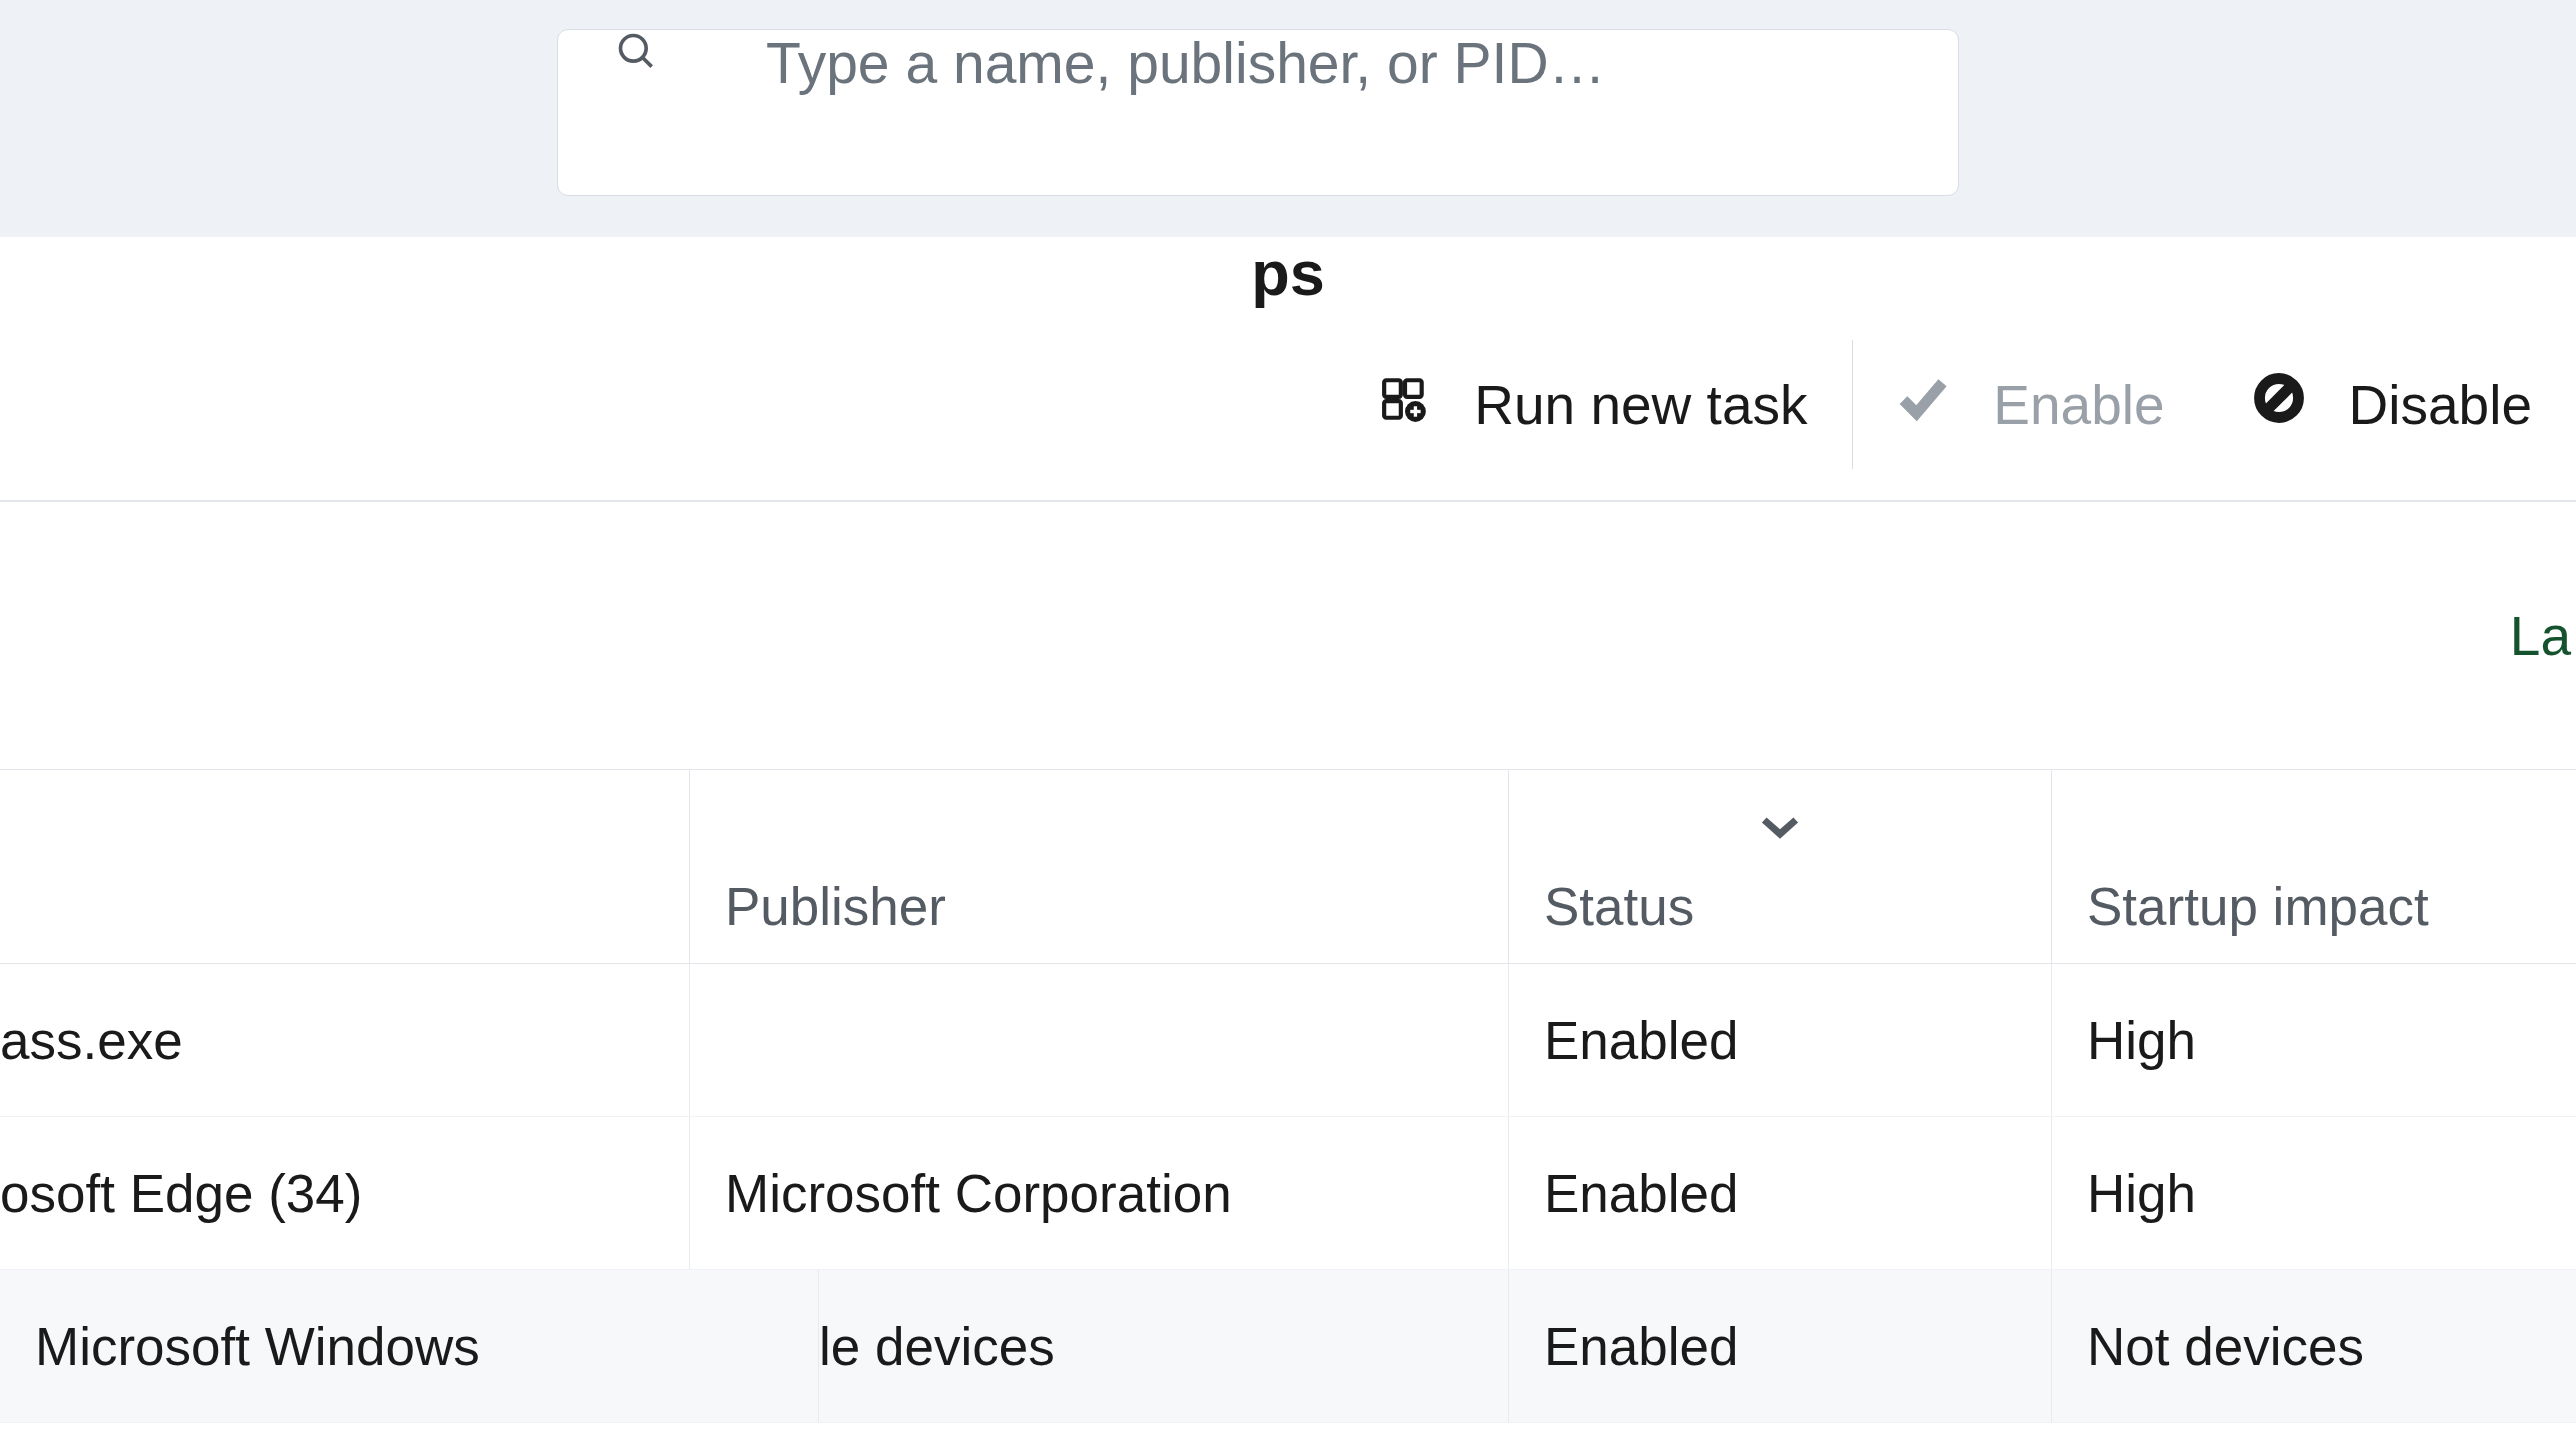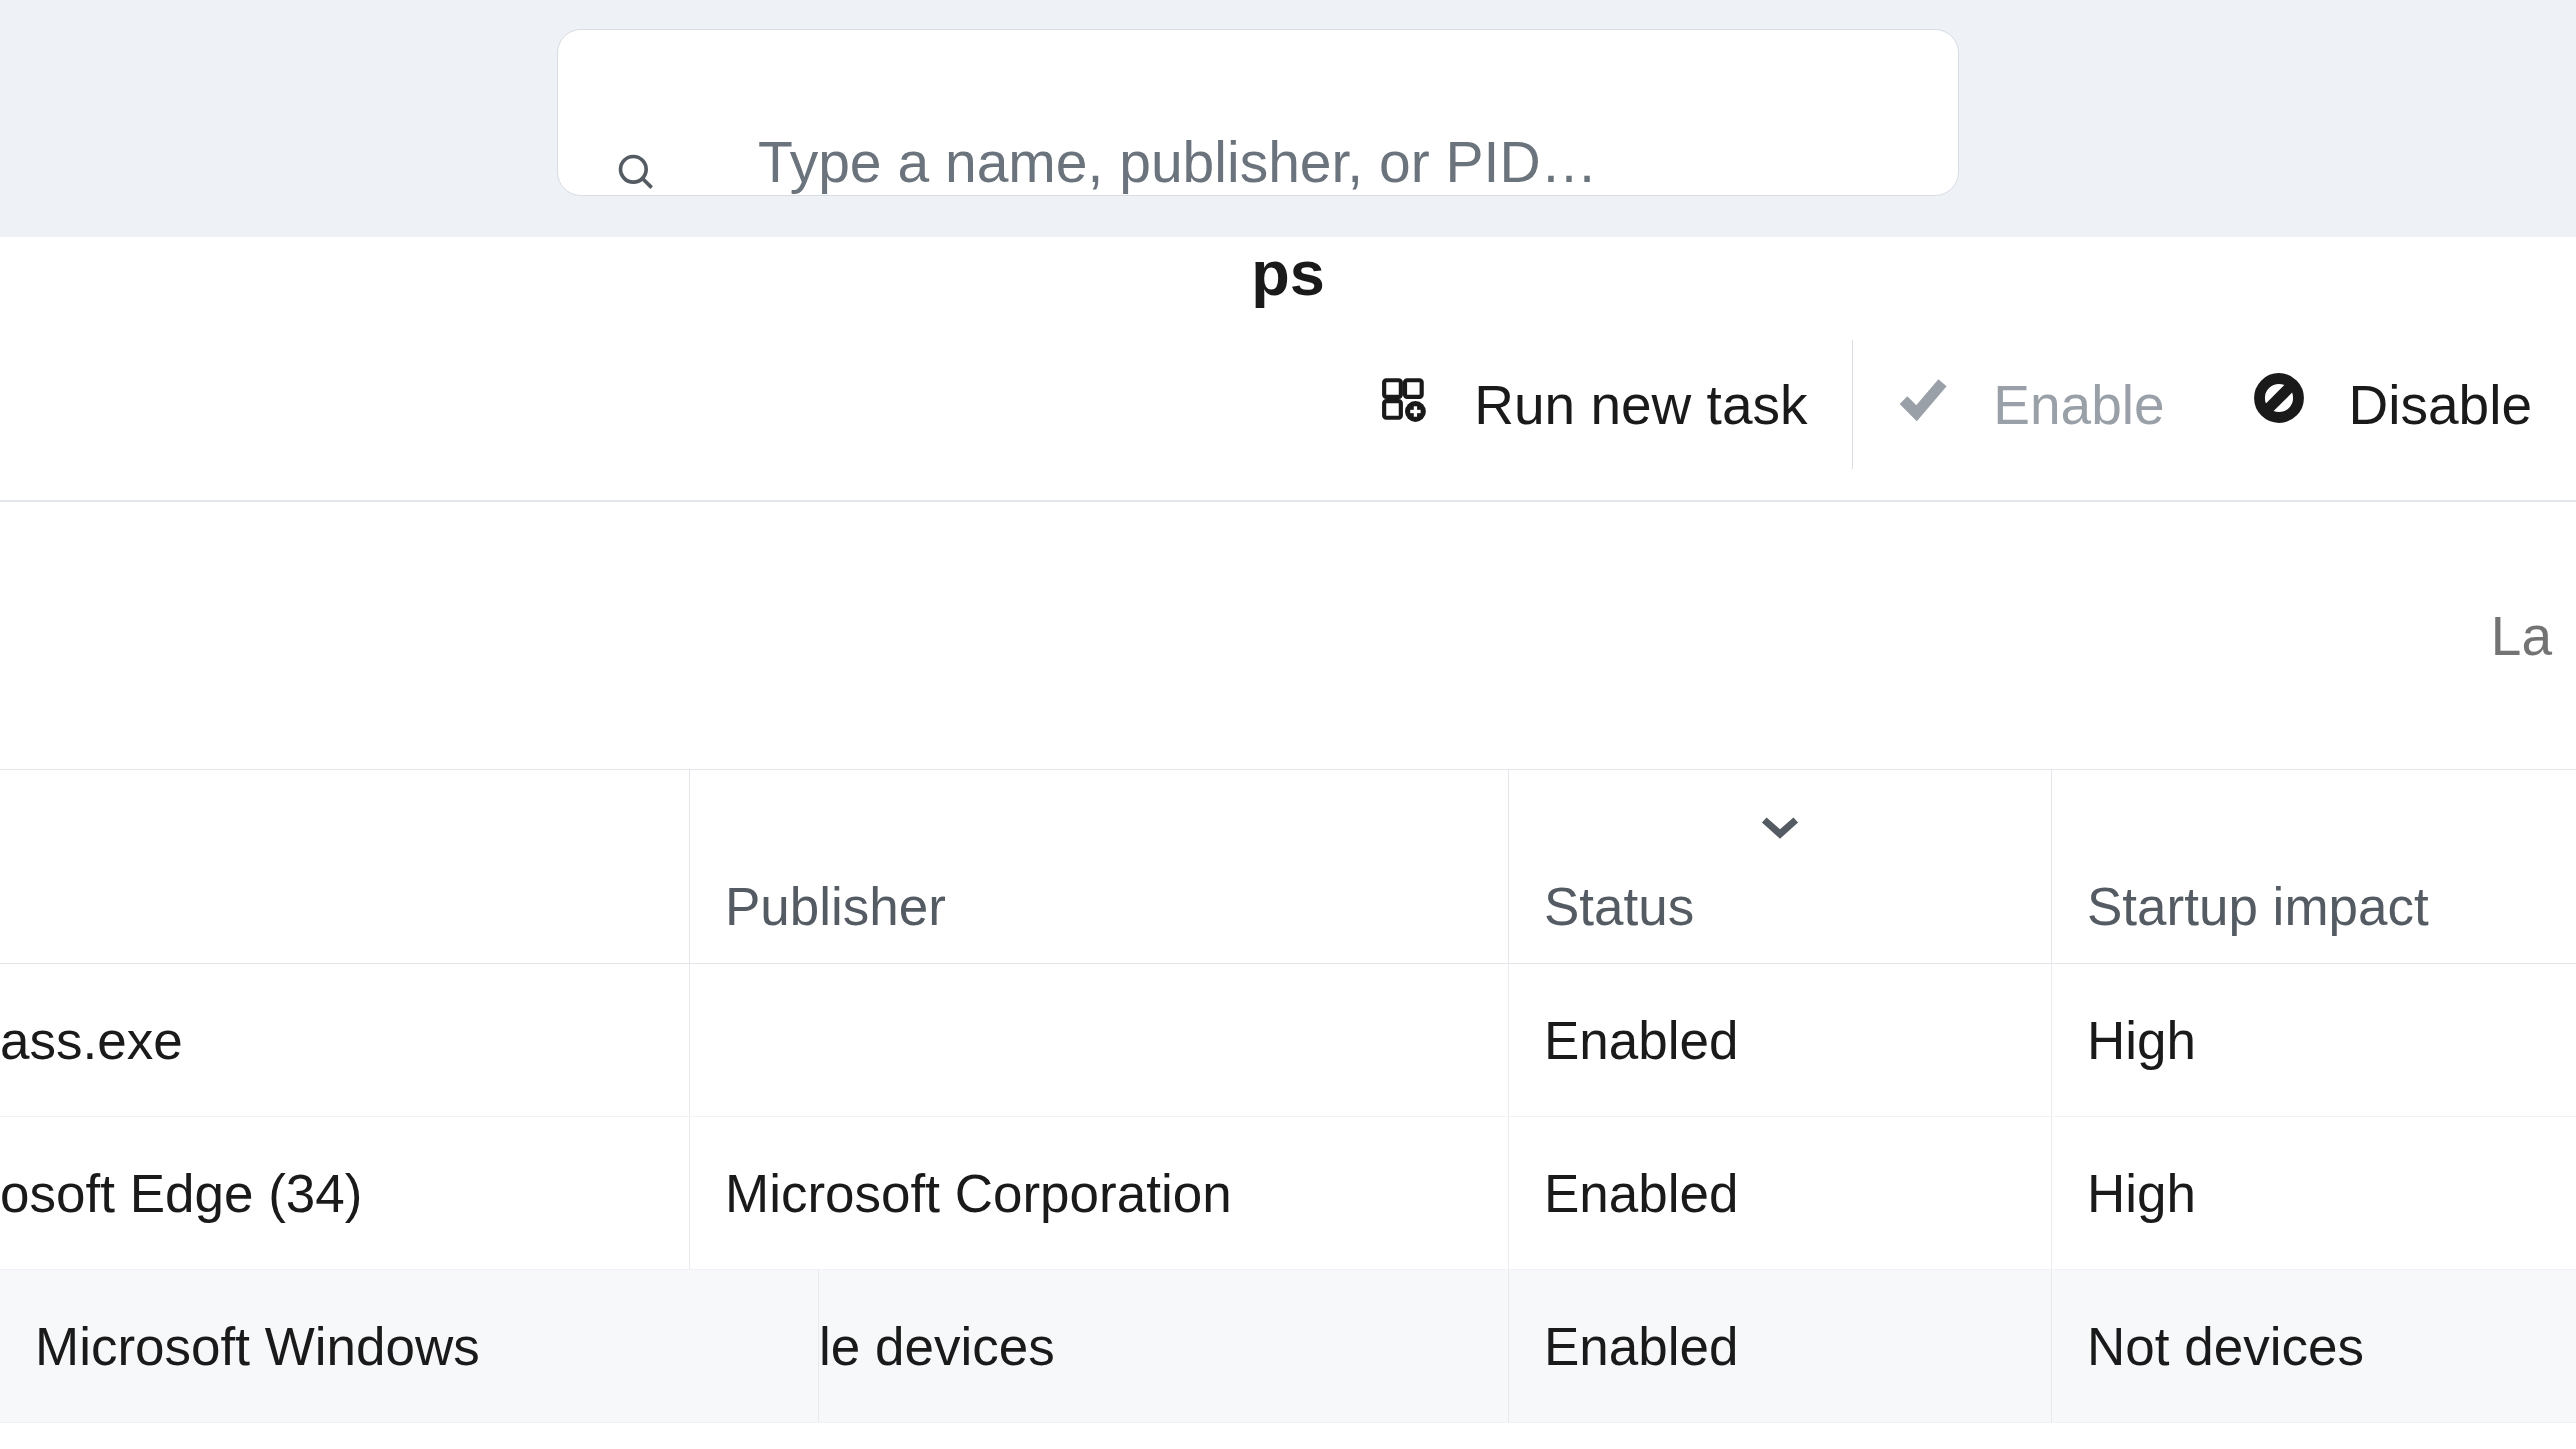--- a/index.html
+++ b/index.html
@@ -20,24 +20,25 @@
       padding-top: 29px;
       display: flex;
       align-items: flex-start;
     }
     .search-wrap {
       margin-left: 557px;
       width: 1402px;
       height: 167px;
       background: #ffffff;
       border: 1.8px solid #d8dde3;
-      border-radius: 24px;
-      display: flex;
-      align-items: flex-end;
+      border-radius: 11px;
+      display: flex;
+      align-items: flex-start;
       padding-left: 57px;
+      gap: 8px;
     }
     .search-icon-wrap {
       display: flex;
       align-items: center;
       justify-content: center;
       margin-right: 99px;
     }
     .search-icon-wrap svg {
       width: 44px;
       height: 44px;
@@ -113,23 +114,23 @@
       height: 52px;
       stroke: #1a1a1a;
       stroke-width: 5;
       fill: none;
     }
     .sub-header {
       height: 267px;
       display: flex;
       justify-content: flex-end;
       align-items: center;
-      padding-right: 24px;
+      padding-right: 5px;
       font-size: 55px;
-      color: #737373;
+      color: #14532d;
       text-align: center;
     }
     .table-wrap {
       width: 100%;
     }
     .table-header-row {
       display: flex;
       height: 195px;
       align-items: flex-end;
       border-top: 1.8px solid #e2e5ea;

